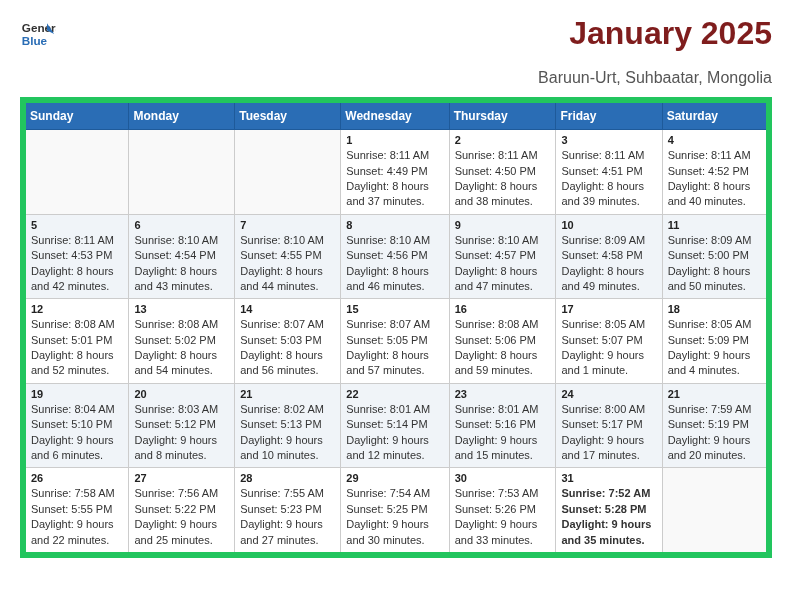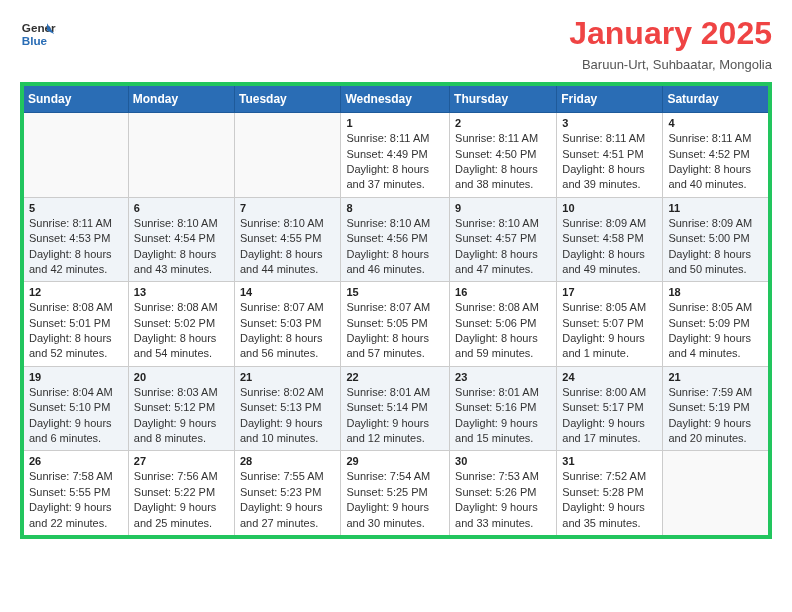--- a/index.html
+++ b/index.html
@@ -27,32 +27,32 @@
     .logo-icon {
       width: 36px;
       height: 36px;
     }
     .title-block {
       text-align: right;
     }
     .month-title {
       font-size: 32px;
       font-weight: bold;
-      color: #ef4444;
+      color: #7f1d1d;
       line-height: 1.1;
     }
     .location {
-      font-size: 13px;
+      font-size: 16px;
       color: #555;
-      margin-top: 6px;
+      margin-top: 18px;
     }
     .calendar {
       width: 100%;
       border-collapse: collapse;
-      border: 4px solid #22c55e;
+      border: 6px solid #22c55e;
     }
     .calendar th {
       background-color: #2a6db5;
       color: #fff;
       font-size: 12px;
       font-weight: bold;
       padding: 6px 4px;
       text-align: left;
       border: 1px solid #1e5a9a;
     }
@@ -332,21 +332,21 @@
           </td>
           <td>
             <div class="day-number">30</div>
             <div class="day-info" style="white-space: pre-line;">Sunrise: 7:53 AM
 Sunset: 5:26 PM
 Daylight: 9 hours
 and 33 minutes.</div>
           </td>
           <td>
             <div class="day-number">31</div>
-            <div class="day-info" style="white-space: pre-line;">Sunrise: 7:52 AM
+            <div class="day-info" style="white-space: pre-line; font-weight: bold;">Sunrise: 7:52 AM
 Sunset: 5:28 PM
 Daylight: 9 hours
 and 35 minutes.</div>
           </td>
           <td class="empty-cell"></td>
         </tr>
       </tbody>
   </table>
 </div>
 

